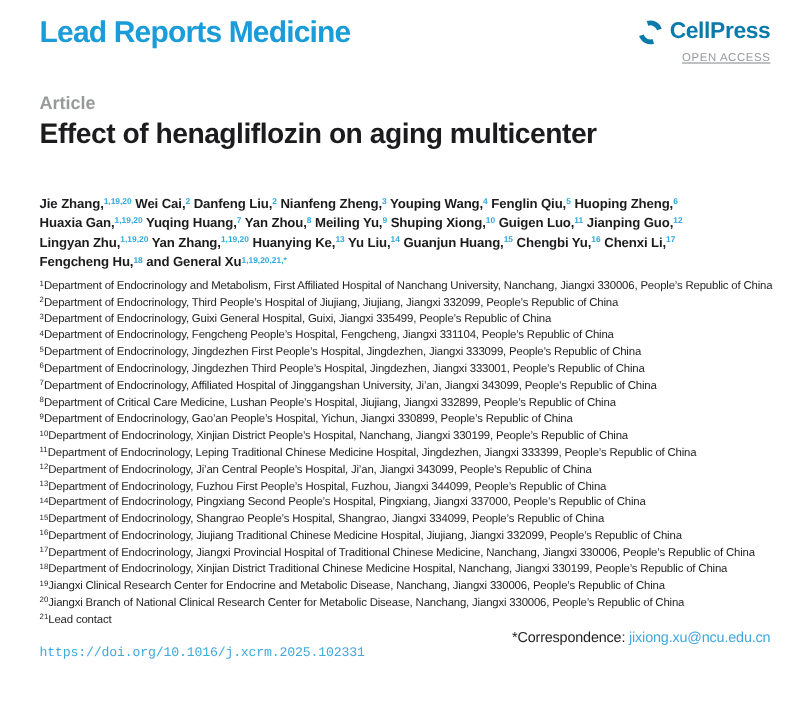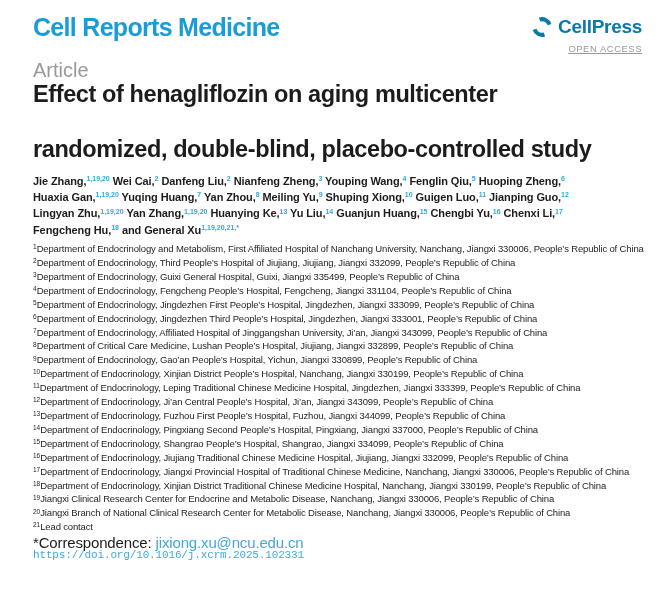--- a/index.html
+++ b/index.html
@@ -10,63 +10,63 @@
   
   .journal-header { display:flex; justify-content:space-between; align-items:flex-start; height:50px; }
   .journal-title { font-size:25px; font-weight:bold; letter-spacing:-0.7px; color:var(--journal, #1a9cd8); line-height:28px; padding-top:2px; }
   .brand { text-align:right; padding-top:4px; }
   .brand-row { display:flex; align-items:center; justify-content:space-between; gap:4px; }
   .brand-icon svg { display:block; }
   .brand-name { font-size:19px; font-weight:bold; letter-spacing:-0.3px; color:var(--brand, #0a7aab); }
   .open-access { font-size:9.5px; letter-spacing:0.5px; color:var(--gray_label, #97999b); margin-top:4px;text-decoration:underline; }
 
   
-  .article-label { font-size:20px; font-weight:normal; color:var(--gray_label, #97999b); line-height:18px; }
+  .article-label { margin-top:17px; font-size:15px; font-weight:bold; color:var(--gray_label, #97999b); line-height:18px; }
   .title { margin-top:2px; font-size:23.5px; font-weight:bold; line-height:27.5px; letter-spacing:-0.4px; color:#1c1c1e; }
 
   
   .author-list { margin-top:10px; font-size:11px; font-weight:bold; line-height:14.4px; letter-spacing:-0.1px; color:#1c1c1e; }
   .author-line { white-space:nowrap; }
   .sup { font-size:7px; position:relative; top:-3.5px; letter-spacing:0; color:var(--superscript, #2ea9de); }
 
   
   .affiliations { margin-top:4px; width:616px; font-size:9.5px; font-weight:normal; line-height:12.9px; letter-spacing:-0.15px; color:#1f1f21; }
   .affsup { font-size:6.5px; position:relative; top:-2.8px; letter-spacing:0; }
 
   
-  .correspondence { font-size:15px; line-height:13.5px; letter-spacing:-0.15px; margin-top:0.5px; }
+  .correspondence { font-size:12px; line-height:13.5px; letter-spacing:-0.15px; margin-top:0.5px;text-align:right; }
   .link { color:var(--link, #3fa9dc); text-decoration:none; cursor:pointer; }
   .doi { display:block; font-size:11px; line-height:13.5px; letter-spacing:-0.15px;font-family:Liberation Mono, monospace; }
 </style>
 </head>
 <body>
 
 <div class="page">
 
   <div class="journal-header">
-    <div class="journal-title">Cell Reports Medicine</div>
+    <div class="journal-title">Lead Reports Medicine</div>
     <div class="brand">
       <div class="brand-row">
         <span class="brand-icon">
           <svg width="24" height="24" viewBox="0 0 25 25" aria-hidden="true">
             <g transform="rotate(-18 12.5 12.5)">
               <path d="M12.5 2.2 A10.3 10.3 0 0 1 22.8 12.5 L18.6 12.5 A6.1 6.1 0 0 0 12.5 6.4 Z" fill="#0a7aab"></path>
               <path d="M12.5 22.8 A10.3 10.3 0 0 1 2.2 12.5 L6.4 12.5 A6.1 6.1 0 0 0 12.5 18.6 Z" fill="#0a7aab"></path>
             </g>
           </svg>
         </span>
         <span class="brand-name">CellPress</span>
       </div>
       <div class="open-access">OPEN ACCESS</div>
     </div>
   </div>
 
   <div class="article-label">Article</div>
 
-  <h1 class="title"><span>Effect of henagliflozin on aging multicenter</span><br><br><span>randomized, double-blind, placebo-controlled study</span></h1>
+  <h1 class="title"><span>Effect of henagliflozin on aging multicenter</span><br><br></h1>
 
   <div class="author-list">
       <div class="author-line"><span>Jie Zhang,</span><span class="sup">1,19,20</span> <span>Wei Cai,</span><span class="sup">2</span> <span>Danfeng Liu,</span><span class="sup">2</span> <span>Nianfeng Zheng,</span><span class="sup">3</span> <span>Youping Wang,</span><span class="sup">4</span> <span>Fenglin Qiu,</span><span class="sup">5</span> <span>Huoping Zheng,</span><span class="sup">6</span></div>
       <div class="author-line"><span>Huaxia Gan,</span><span class="sup">1,19,20</span> <span>Yuqing Huang,</span><span class="sup">7</span> <span>Yan Zhou,</span><span class="sup">8</span> <span>Meiling Yu,</span><span class="sup">9</span> <span>Shuping Xiong,</span><span class="sup">10</span> <span>Guigen Luo,</span><span class="sup">11</span> <span>Jianping Guo,</span><span class="sup">12</span></div>
       <div class="author-line"><span>Lingyan Zhu,</span><span class="sup">1,19,20</span> <span>Yan Zhang,</span><span class="sup">1,19,20</span> <span>Huanying Ke,</span><span class="sup">13</span> <span>Yu Liu,</span><span class="sup">14</span> <span>Guanjun Huang,</span><span class="sup">15</span> <span>Chengbi Yu,</span><span class="sup">16</span> <span>Chenxi Li,</span><span class="sup">17</span></div>
       <div class="author-line"><span>Fengcheng Hu,</span><span class="sup">18</span> <span>and General Xu</span><span class="sup">1,19,20,21,*</span></div>
     </div>
 
   <div class="affiliations">
       <div class="aff"><span class="affsup">1</span>Department of Endocrinology and Metabolism, First Affiliated Hospital of Nanchang University, Nanchang, Jiangxi 330006, People’s Republic of China</div>

